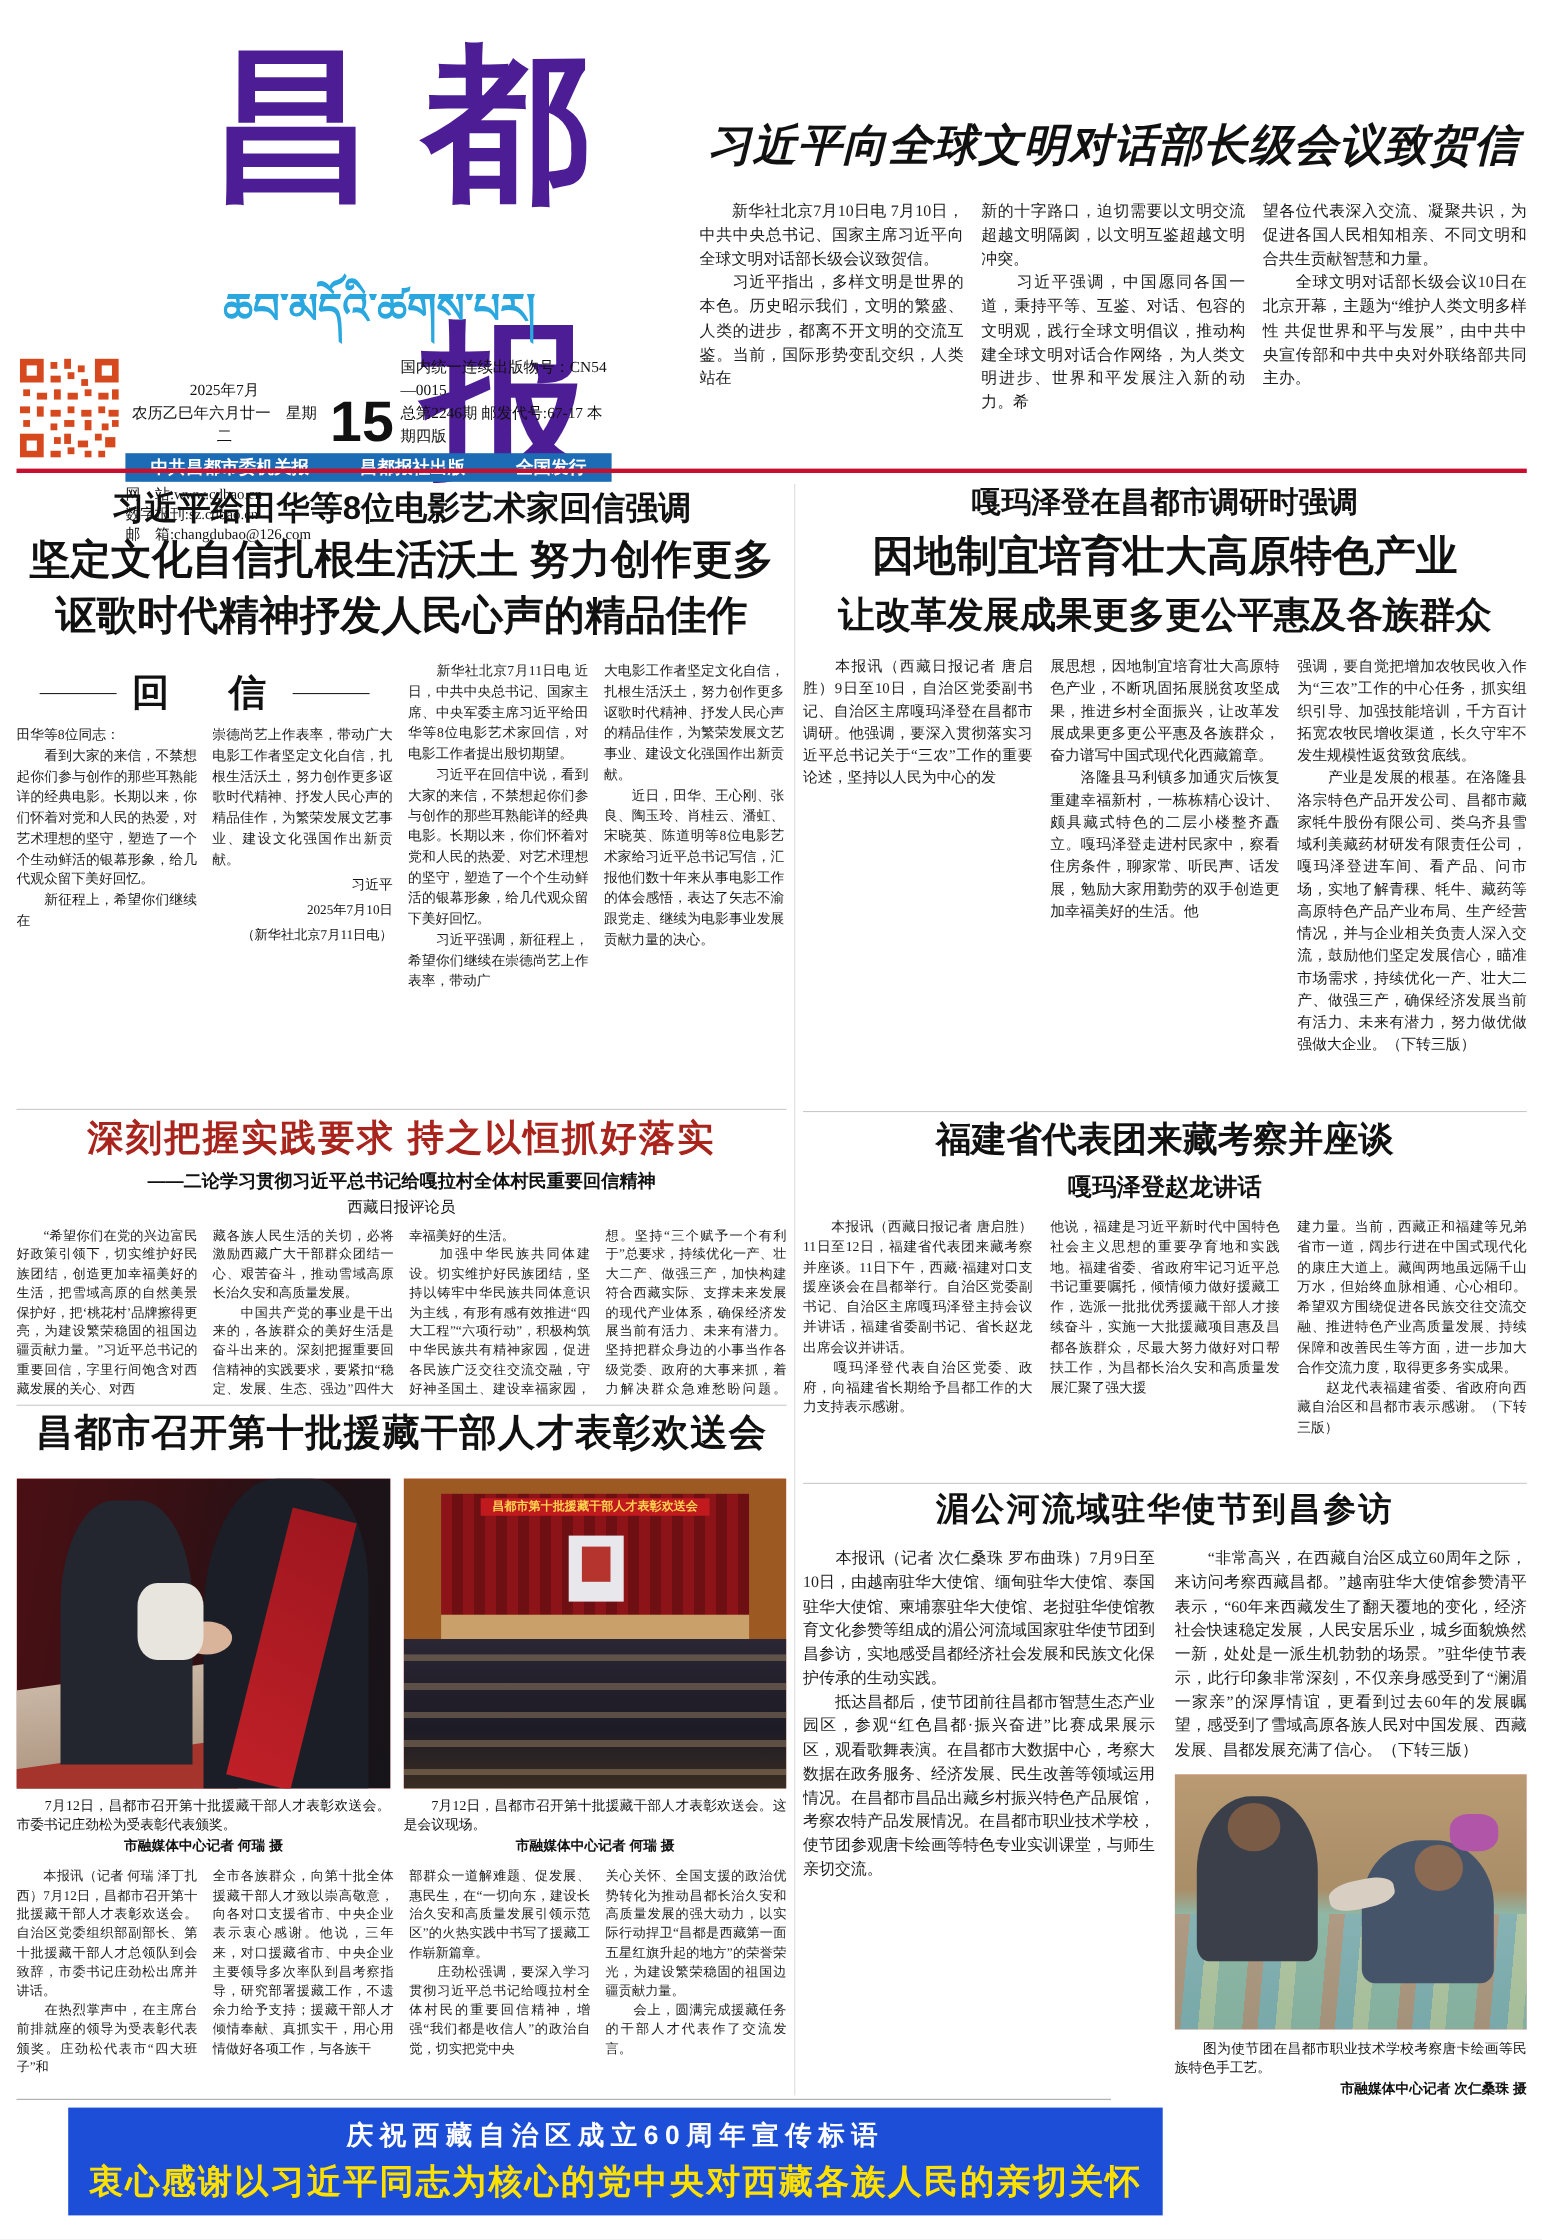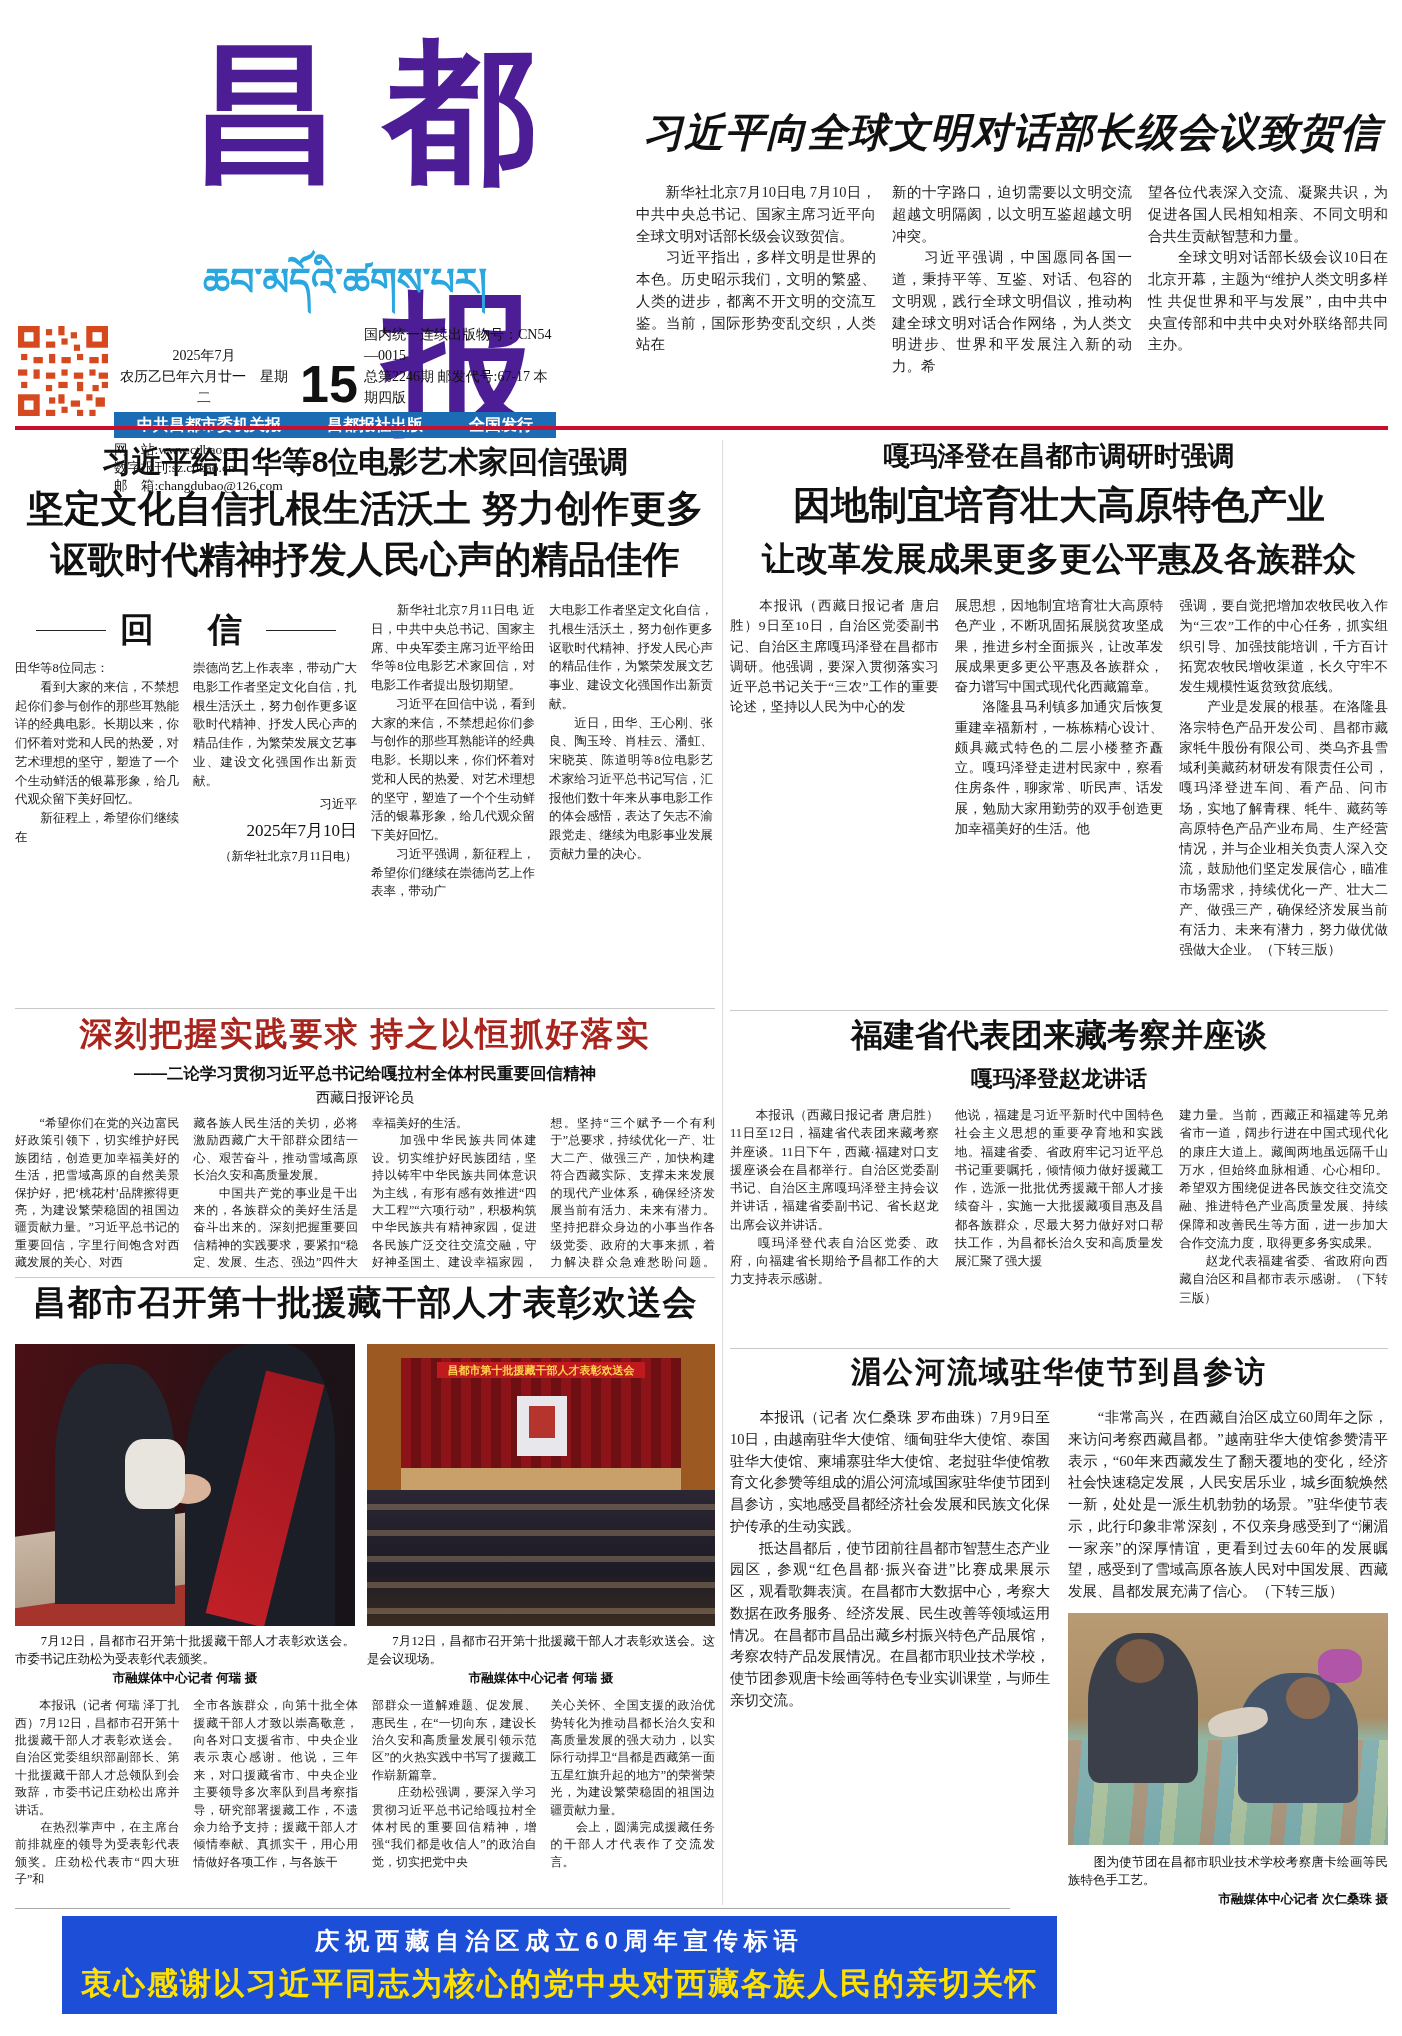--- a/index.html
+++ b/index.html
@@ -193,21 +193,21 @@
           <span id="huixin-title">回　信</span>
           <span class="title-dash"></span>
         </div>
         <div id="huixin-left-cols">
           <div class="art-col hx-col">田华等8位同志：
 　　看到大家的来信，不禁想起你们参与创作的那些耳熟能详的经典电影。长期以来，你们怀着对党和人民的热爱，对艺术理想的坚守，塑造了一个个生动鲜活的银幕形象，给几代观众留下美好回忆。
 　　新征程上，希望你们继续在</div>
           <div style="width:164px;">
             <div class="art-col" style="font-size:12.5px;">崇德尚艺上作表率，带动广大电影工作者坚定文化自信，扎根生活沃土，努力创作更多讴歌时代精神、抒发人民心声的精品佳作，为繁荣发展文艺事业、建设文化强国作出新贡献。</div>
             <div class="sig" style="font-size:12.5px;">习近平</div>
-            <div class="sig" style="font-size:17px;">2025年7月10日</div>
+            <div class="sig" style="font-size:12px;">2025年7月10日</div>
             <div class="sig" style="font-size:12px;">（新华社北京7月11日电）</div>
           </div>
         </div>
       </div>
       <div class="art-col hx-col">　　新华社北京7月11日电 近日，中共中央总书记、国家主席、中央军委主席习近平给田华等8位电影艺术家回信，对电影工作者提出殷切期望。
 　　习近平在回信中说，看到大家的来信，不禁想起你们参与创作的那些耳熟能详的经典电影。长期以来，你们怀着对党和人民的热爱、对艺术理想的坚守，塑造了一个个生动鲜活的银幕形象，给几代观众留下美好回忆。
 　　习近平强调，新征程上，希望你们继续在崇德尚艺上作表率，带动广</div>
       <div class="art-col hx-col">大电影工作者坚定文化自信，扎根生活沃土，努力创作更多讴歌时代精神、抒发人民心声的精品佳作，为繁荣发展文艺事业、建设文化强国作出新贡献。
 　　近日，田华、王心刚、张良、陶玉玲、肖桂云、潘虹、宋晓英、陈道明等8位电影艺术家给习近平总书记写信，汇报他们数十年来从事电影工作的体会感悟，表达了矢志不渝跟党走、继续为电影事业发展贡献力量的决心。</div>
     </div>

